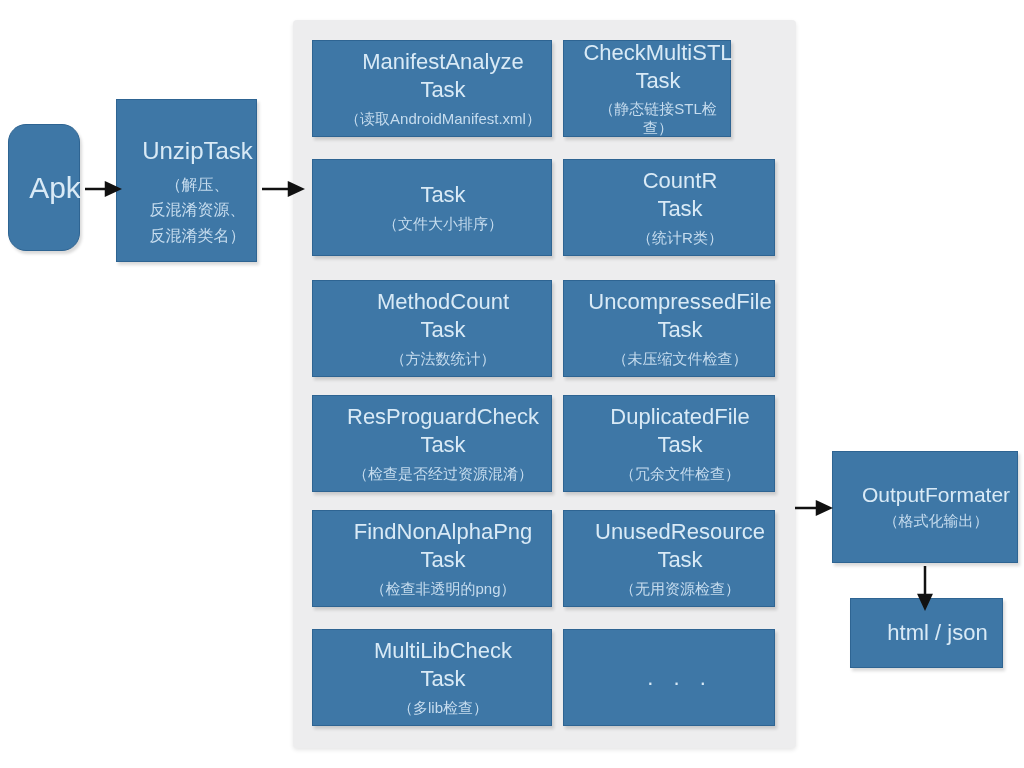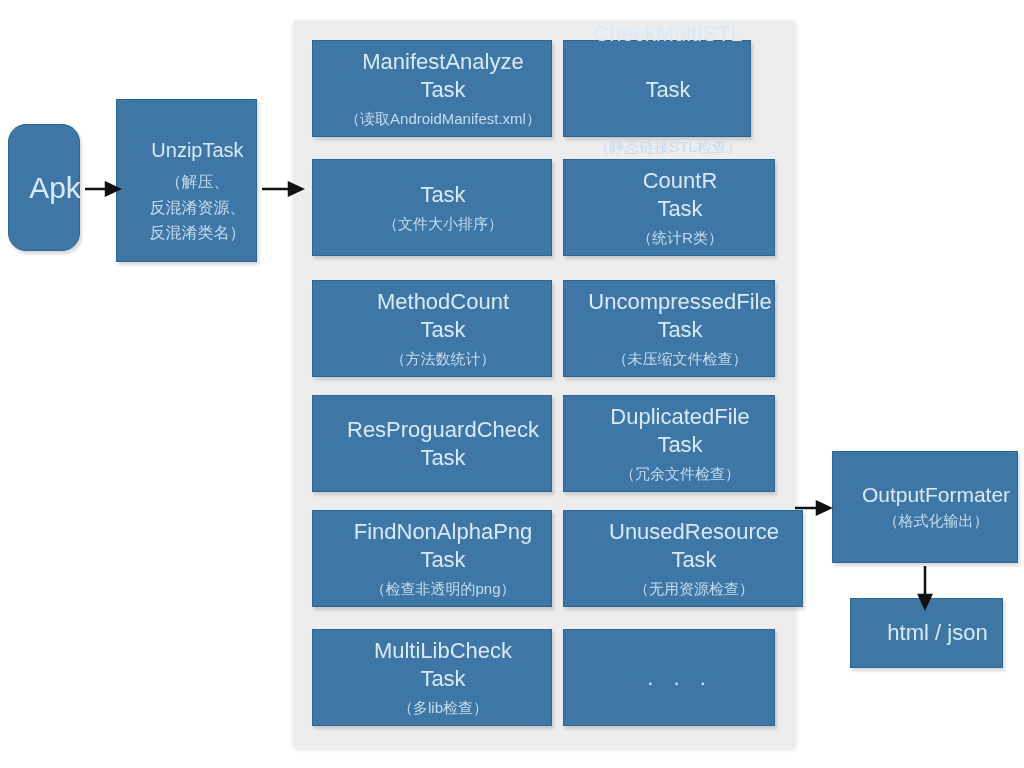--- a/index.html
+++ b/index.html
@@ -18,21 +18,21 @@
     position:absolute; box-sizing:border-box;
     background:#3e77a6; border:1px solid #2e6492;
     box-shadow:2px 3px 3px rgba(0,0,0,0.15);
     color:#d9eaf6;
     display:flex; flex-direction:column; align-items:center; justify-content:center;
     text-align:center;
     padding-left:22px;
   }
   .apk { left:8px; top:124px; width:72px; height:127px; border-radius:18px; font-size:30px; }
   .unzip { left:116px; top:99px; width:141px; height:163px; }
-  .unzip-title { font-size:20px; margin-bottom:7px;margin-top:24px; }
+  .unzip-title { font-size:24px; margin-bottom:7px;margin-top:24px; }
   .unzip-sub { font-size:16px; line-height:1.6; color:#c6dcee; }
   .unzip-sub span { display:block; }
   .task-title { font-size:22px; line-height:1.27; }
   .task-sub { font-size:15px; margin-top:6px; color:#c6dcee; }
   .ellipsis { font-size:22px; letter-spacing:7px; color:#d9eaf6; }
   .output { left:832px; top:451px; width:186px; height:112px; }
   .output-title { font-size:21px; }
   .output-sub { font-size:15px; margin-top:5px; color:#c6dcee; }
   .result { left:850px; top:598px; width:153px; height:70px; font-size:22px; }
   .arrows { position:absolute; left:0; top:0; pointer-events:none; }
@@ -54,21 +54,21 @@
     <span>反混淆类名）</span>
   </div>
 </div>
 
 <div id="task-grid">
     <div class="bluebox" style="left: 312px; top: 40px; width: 240px; height: 97px;">
       <div class="task-title">ManifestAnalyze</div>
       <div class="task-title">Task</div>
       <div class="task-sub">（读取AndroidManifest.xml）</div>
     </div>
-    <div class="bluebox" style="left: 563px; top: 40px; width: 188px; height: 97px; gap: 28px;">
+    <div class="bluebox" style="left: 563px; top: 40px; width: 168px; height: 97px;">
       <div class="task-title">CheckMultiSTL</div>
       <div class="task-title">Task</div>
       <div class="task-sub">（静态链接STL检查）</div>
     </div>
     <div class="bluebox" style="left: 312px; top: 159px; width: 240px; height: 97px;">
       <div class="task-title">Task</div>
       <div class="task-sub">（文件大小排序）</div>
     </div>
     <div class="bluebox" style="left: 563px; top: 159px; width: 212px; height: 97px;">
       <div class="task-title">CountR</div>
@@ -81,32 +81,33 @@
       <div class="task-sub">（方法数统计）</div>
     </div>
     <div class="bluebox" style="left: 563px; top: 280px; width: 212px; height: 97px;">
       <div class="task-title">UncompressedFile</div>
       <div class="task-title">Task</div>
       <div class="task-sub">（未压缩文件检查）</div>
     </div>
     <div class="bluebox" style="left: 312px; top: 395px; width: 240px; height: 97px;">
       <div class="task-title">ResProguardCheck</div>
       <div class="task-title">Task</div>
+      <div class="task-sub">（检查是否经过资源混淆）</div>
     </div>
     <div class="bluebox" style="left: 563px; top: 395px; width: 212px; height: 97px; text-align: right;">
       <div class="task-title">DuplicatedFile</div>
       <div class="task-title">Task</div>
       <div class="task-sub">（冗余文件检查）</div>
     </div>
     <div class="bluebox" style="left: 312px; top: 510px; width: 240px; height: 97px;">
       <div class="task-title">FindNonAlphaPng</div>
       <div class="task-title">Task</div>
       <div class="task-sub">（检查非透明的png）</div>
     </div>
-    <div class="bluebox" style="left: 563px; top: 510px; width: 240px; height: 97px;">
+    <div class="bluebox" style="left: 563px; top: 510px; width: 212px; height: 97px;">
       <div class="task-title">UnusedResource</div>
       <div class="task-title">Task</div>
       <div class="task-sub">（无用资源检查）</div>
     </div>
     <div class="bluebox" style="left: 312px; top: 629px; width: 240px; height: 97px;">
       <div class="task-title">MultiLibCheck</div>
       <div class="task-title">Task</div>
       <div class="task-sub">（多lib检查）</div>
     </div>
     <div class="bluebox" style="left: 563px; top: 629px; width: 212px; height: 97px;">

